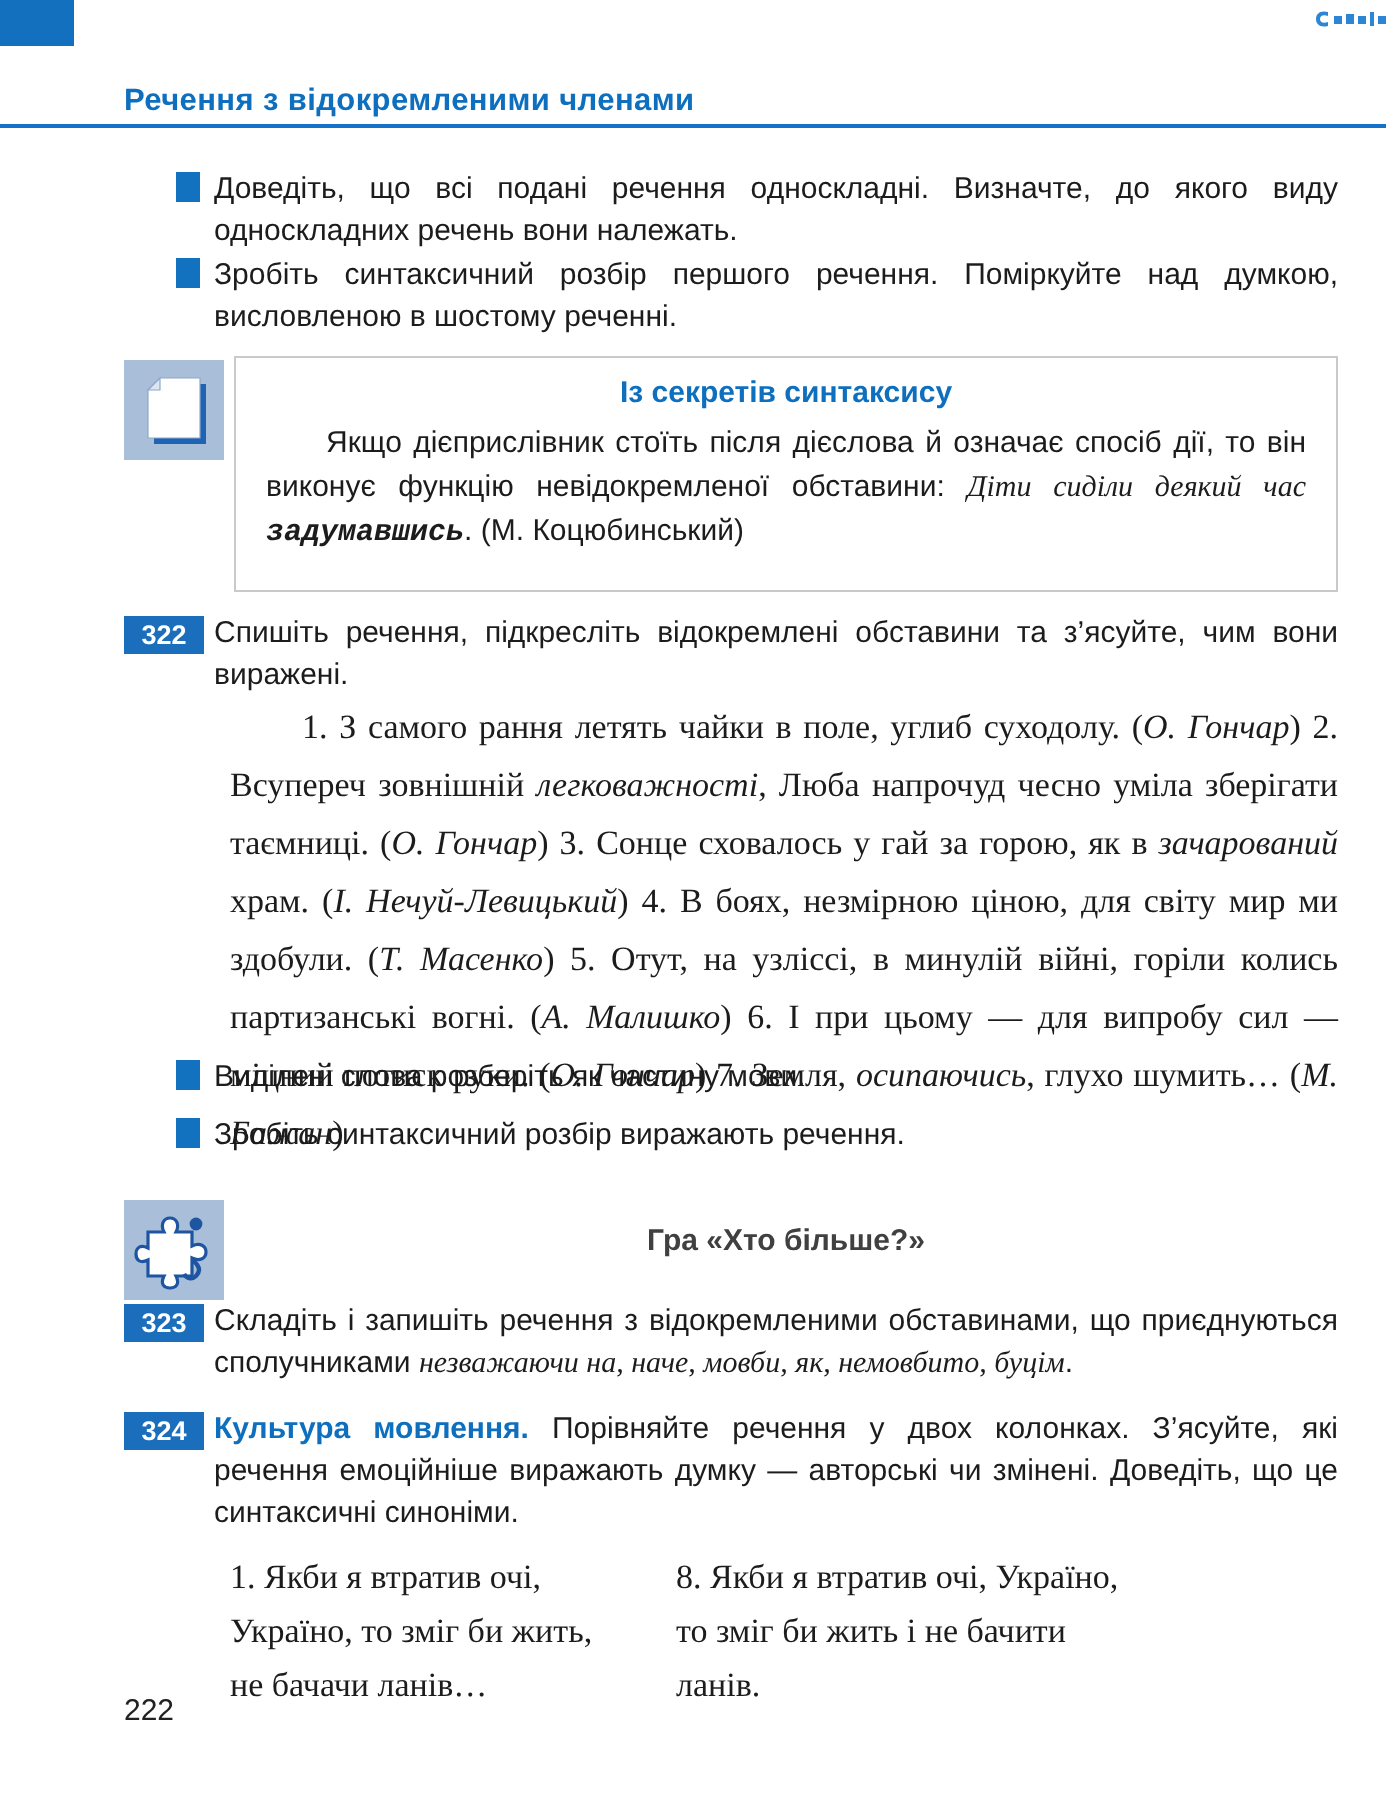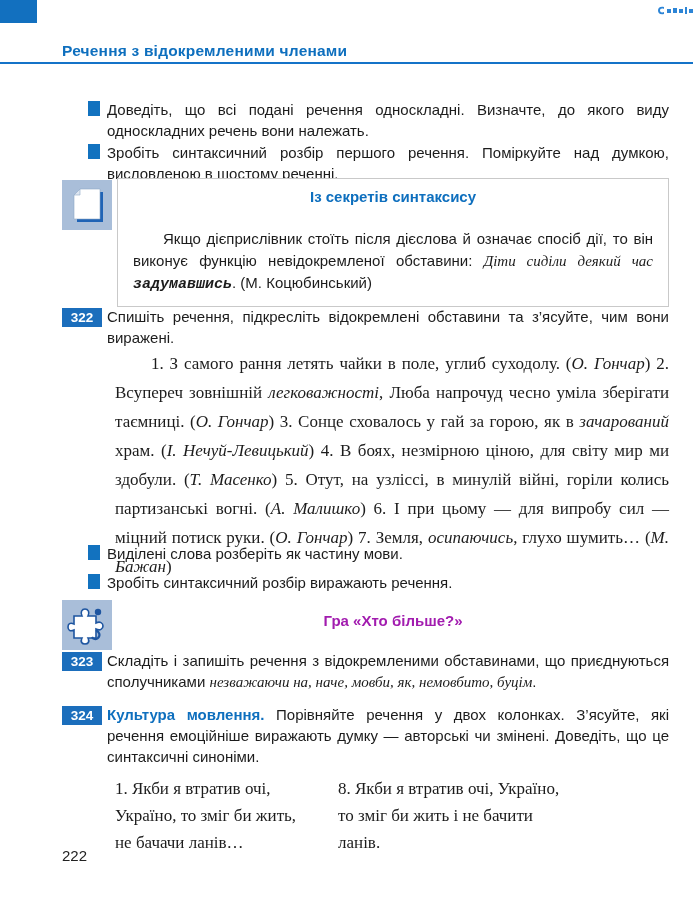--- a/index.html
+++ b/index.html
@@ -10,38 +10,38 @@
   }
   .abs { position:absolute; }
   .serif { font-family:"Liberation Serif","DejaVu Serif", serif; }
 
   
   .hdr-bar { left:0; top:40; width:37px; height:23px; background:#1270bf; }
   .hdr-title { left:62px; top:42px; font-size:15.5px; font-weight:bold; color:#0e6fbe; letter-spacing:.2px; }
   .hdr-line { left:0; top:62px; width:693px; height:2px; background:#1473c8; }
 
   
-  .task { display:flex;margin-top:15px; }
+  .task { display:flex; }
   .bullet-sq { flex:0 0 auto; width:12px; height:15px; background:#1272bf; margin-right:7px; margin-top:2px; }
   .task-text { font-size:15px; line-height:21px; text-align:justify; width:562px; }
 
   
   .icon-tile { width:50px; height:50px; background:#a9bed9; }
   .secret-box { left:117px; top:178px; width:552px; min-height:118px; border:1px solid #c9c9c9; padding:9px 15px 10px 15px; background:#fff; }
-  .secret-title { text-align:center; color:#0e6fbe; font-weight:bold; font-size:15px; margin-bottom:23px; }
+  .secret-title { text-align:center; color:#0e6fbe; font-weight:bold; font-size:15px; margin-bottom:6px; }
   .secret-text { font-size:15px; line-height:22px; text-align:justify; text-indent:30px; }
 
   
   .badge { width:40px; height:19px; background:#1b6ebc; color:#ffffff; font-weight:bold; font-size:13.5px;
            display:flex; align-items:center; justify-content:center; }
   .instr { font-size:15px; line-height:21px; text-align:justify; width:562px; }
 
   .body-322 { left:115px; top:349px; width:554px; font-size:17px; line-height:29px; text-align:justify; text-indent:36px; }
 
-  .game-title { left:117px; top:612px; width:552px; text-align:center; color:#a21caf; font-weight:bold; font-size:15px; }
+  .game-title { left:117px; top:612px; width:552px; text-align:center; color:#404040; font-weight:bold; font-size:15px; }
 
   .seg-i  { font-family:"Liberation Serif","DejaVu Serif", serif; font-style:italic; }
   .seg-bi { font-family:Liberation Mono, monospace; font-style:italic; font-weight:bold; }
   .seg-bb { color:#0e6fbe; font-weight:bold; }
 
   .col { font-size:17px; line-height:27px; }
   .col-left  { left:115px; top:775px; width:196px; }
   .col-right { left:338px; top:775px; width:238px; }
 
   .page-num { left:62px; top:847px; font-size:15px; color:#222; }

